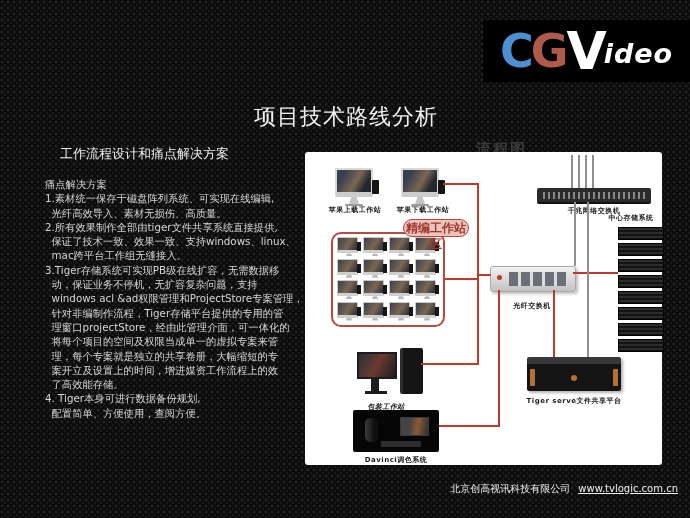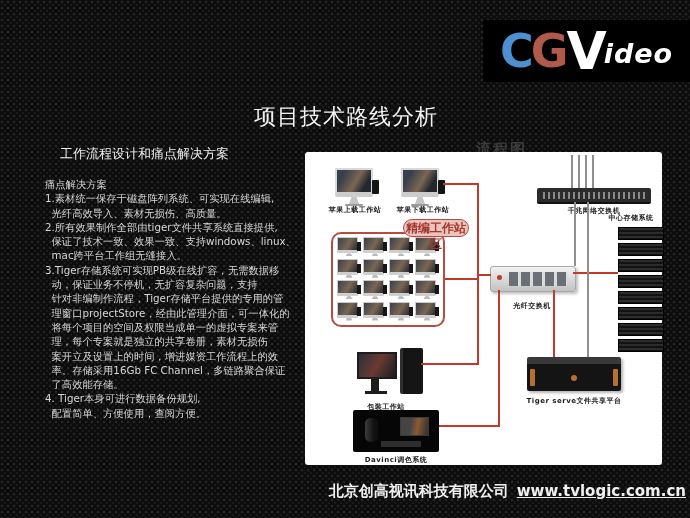--- a/index.html
+++ b/index.html
@@ -18,21 +18,21 @@
   .logo span{font-weight:800;line-height:1;}
   .logo .lc{color:#4d8fd1;font-size:46px;}
   .logo .lg{color:#b05a4b;font-size:46px;margin-left:-3px;}
   .logo .lv{color:#fff;font-size:52px;margin-left:-2px;}
   .logo .lideo{color:#fff;font-size:27px;font-style:italic;margin-top:4px;margin-left:-3px;letter-spacing:1px;}
   
   .slide-title{position:absolute;left:254px;top:102px;font-size:22px;color:#f2f2f2;letter-spacing:1px;font-family:Liberation Mono, monospace;}
   .section-heading{position:absolute;left:60px;top:145px;font-size:13px;color:#ececec;}
   .body-text{position:absolute;left:45px;top:177px;width:266px;font-size:10.3px;line-height:14.3px;color:#d6d6d6;}
   .body-text div{white-space:pre;}
-  .footer{position:absolute;top:482px;right:4px;font-size:15px;color:#efefef;font-weight:bold;}
+  .footer{position:absolute;top:482px;right:12px;font-size:10px;color:#efefef;}
   .footer .url{text-decoration:underline;margin-left:8px;color:#efefef;}
   
   .diagram-title{position:absolute;left:476px;top:140px;font-size:15px;font-weight:bold;color:#3c3c3c;letter-spacing:2px;}
   .panel{position:absolute;left:305px;top:152px;width:357px;height:313px;background:#fff;border-radius:3px;}
   .node-label{position:absolute;font-size:7px;color:#1c1c1c;text-align:center;font-weight:bold;letter-spacing:.5px;}
   
   .rline{position:absolute;background:#c0392b;}
   .gline{position:absolute;background:#8f8f8f;}
   .h{height:2px;} .v{width:2px;} .gv{width:1.5px;}
   
@@ -100,26 +100,26 @@
   <div class="section-heading">工作流程设计和痛点解决方案</div>
   <div class="body-text">
     <div>痛点解决方案</div>
   <div>1.素材统一保存于磁盘阵列系统、可实现在线编辑,</div>
       <div>  光纤高效导入、素材无损伤、高质量。</div>
       <div>2.所有效果制作全部由tiger文件共享系统直接提供,</div>
       <div>  保证了技术一致、效果一致、支持windows、linux、</div>
       <div>  mac跨平台工作组无缝接入。</div>
       <div>3.Tiger存储系统可实现PB级在线扩容，无需数据移</div>
       <div>  动，保证业务不停机，无扩容复杂问题，支持</div>
+      <div>  windows acl &amp;ad权限管理和ProjectStore专案管理，</div>
       <div>  针对非编制作流程，Tiger存储平台提供的专用的管</div>
       <div>  理窗口projectStore，经由此管理介面，可一体化的</div>
       <div>  将每个项目的空间及权限当成单一的虚拟专案来管</div>
-      <div>  理，每个专案就是独立的共享卷册，素材无损伤</div>
+      <div>  理，每个专案就是独立的共享卷册，大幅缩短的专</div>
       <div>  案开立及设置上的时间，增进媒资工作流程上的效</div>
-      <div>  率。存储采用16Gb FC Channel，多链路聚合保证</div>
       <div>  了高效能存储。</div>
       <div>4. Tiger本身可进行数据备份规划,</div>
       <div>  配置简单、方便使用，查阅方便。</div>
     </div>
 
   <div class="diagram-title">流程图</div>
 
   <div class="panel">
 
     <div class="imac" style="left:30px;top:16px;">
@@ -222,21 +222,21 @@
 
     <div class="fswitch"></div>
     <div class="node-label" style="left:185px;top:149px;width:84px;">光纤交换机</div>
 
     <div class="pws">
       <div class="mon"></div>
         <div class="mstand"></div>
         <div class="mbase"></div>
         <div class="tower"></div>
     </div>
-    <div class="node-label" style="left:41px;top:250px;width:80px;">包装工作站</div>
+    <div class="node-label" style="left:41px;top:250px;width:80px;font-style:italic;">包装工作站</div>
 
     <div class="dv">
       <div class="mac"></div>
         <div class="dscr" style="background:linear-gradient(100deg,#444 35%,#8a5a33 60%,#2e2e2e);"></div>
         <div class="desk"></div>
     </div>
     <div class="node-label" style="left:38px;top:303px;width:106px;text-align:center;">Davinci调色系统</div>
 
     <div class="server">
         <div class="led"></div>

